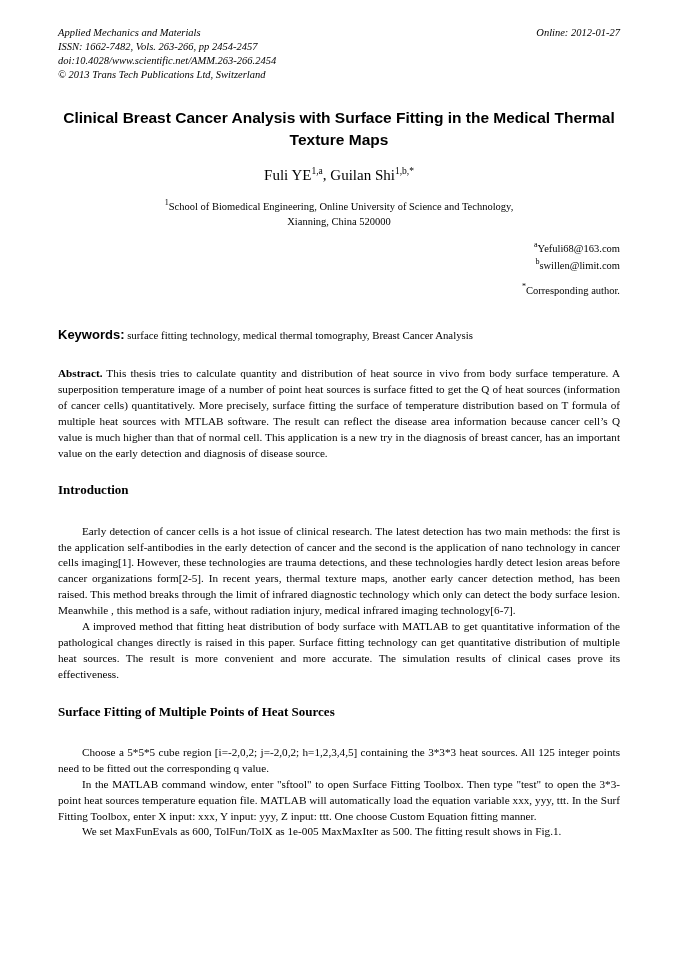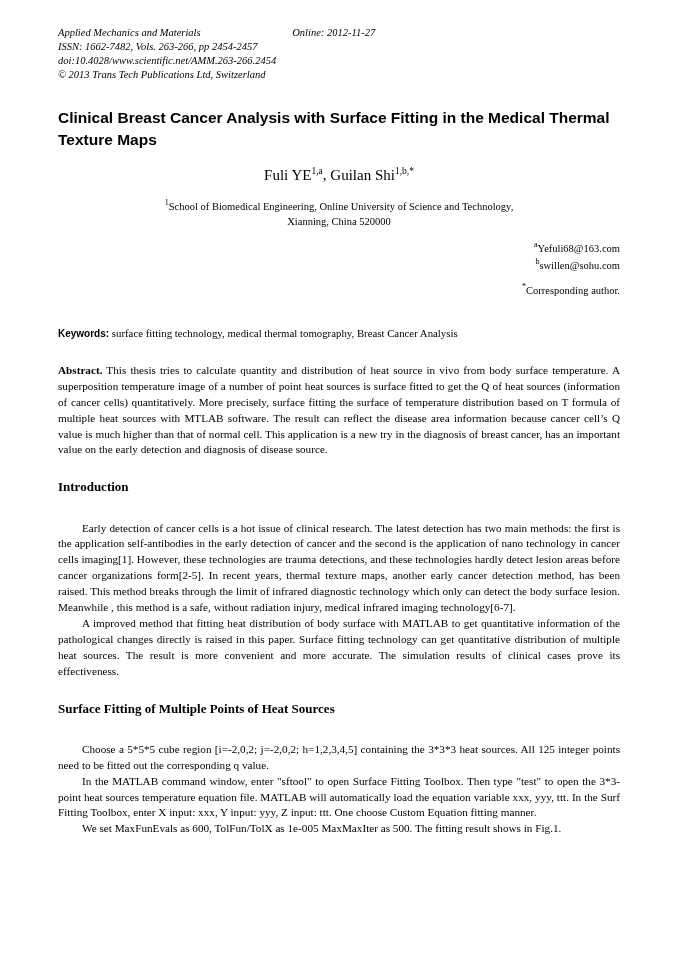--- a/index.html
+++ b/index.html
@@ -16,35 +16,37 @@
     box-sizing: border-box;
     padding: 26px 58px 0 58px;
     font-family: "Liberation Serif", serif;
     color: #000000;
     overflow: hidden;
   }
 
   
   .masthead {
     display: flex;
+    justify-content: space-between;
     align-items: flex-start;
     font-size: 10.5px;
     line-height: 1.32;
     gap: 16px;
   }
   .masthead-left { font-style: italic; }
   .masthead-left .line { white-space: nowrap; }
   .masthead-right { font-style: italic; font-size: 10.5px; padding-top: 0px; }
 
   
   .title {
     font-family: "Liberation Sans", sans-serif;
     font-weight: bold;
     font-size: 15.5px;
     line-height: 1.42;
+    text-align: center;
     margin-top: 26px;
     margin-bottom: 0;
   }
 
   .authors {
     text-align: center;
     font-size: 15px;
     margin-top: 14px;
     line-height: 1.3;
   }
@@ -75,21 +77,21 @@
 
   
   .keywords {
     font-size: 10.8px;
     margin-top: 30px;
     line-height: 1.4;
   }
   .keywords .lbl {
     font-family: "Liberation Sans", sans-serif;
     font-weight: bold;
-    font-size: 10px;
+    font-size: 13px;
   }
 
   .abstract {
     font-size: 11.2px;
     line-height: 1.42;
     margin-top: 22px;
     text-align: justify;
   }
   .abstract .lbl {
     font-weight: bold;
@@ -116,37 +118,37 @@
 
 <div class="page">
 
   <div class="masthead">
     <div class="masthead-left">
       <div class="line">Applied Mechanics and Materials</div>
       <div class="line">ISSN: 1662-7482, Vols. 263-266, pp 2454-2457</div>
       <div class="line">doi:10.4028/www.scientific.net/AMM.263-266.2454</div>
       <div class="line">© 2013 Trans Tech Publications Ltd, Switzerland</div>
     </div>
-    <div class="masthead-right">Online: 2012-11-27</div>
+    <div class="masthead-right">Online: 2012-01-27</div>
   </div>
 
   <h1 class="title">Clinical Breast Cancer Analysis with Surface Fitting in the Medical Thermal Texture Maps</h1>
 
   <div class="authors">
     <span>Fuli YE</span><sup>1,a</sup><span>, </span><span>Guilan Shi</span><sup>1,b,*</sup>
   </div>
 
   <div class="affil">
     <sup>1</sup><span>School of Biomedical Engineering, Online University of Science and Technology,</span><br>
     <span>Xianning, China 520000</span>
   </div>
 
   <div class="emails">
     <div><sup>a</sup><span>Yefuli68@163.com</span></div>
-    <div><sup>b</sup><span>swillen@sohu.com</span></div>
+    <div><sup>b</sup><span>swillen@limit.com</span></div>
   </div>
 
   <div class="corresponding">
     <sup>*</sup><span>Corresponding author.</span>
   </div>
 
   <div class="keywords">
     <span class="lbl">Keywords:</span>
     <span>surface fitting technology, medical thermal tomography, Breast Cancer Analysis</span>
   </div>

